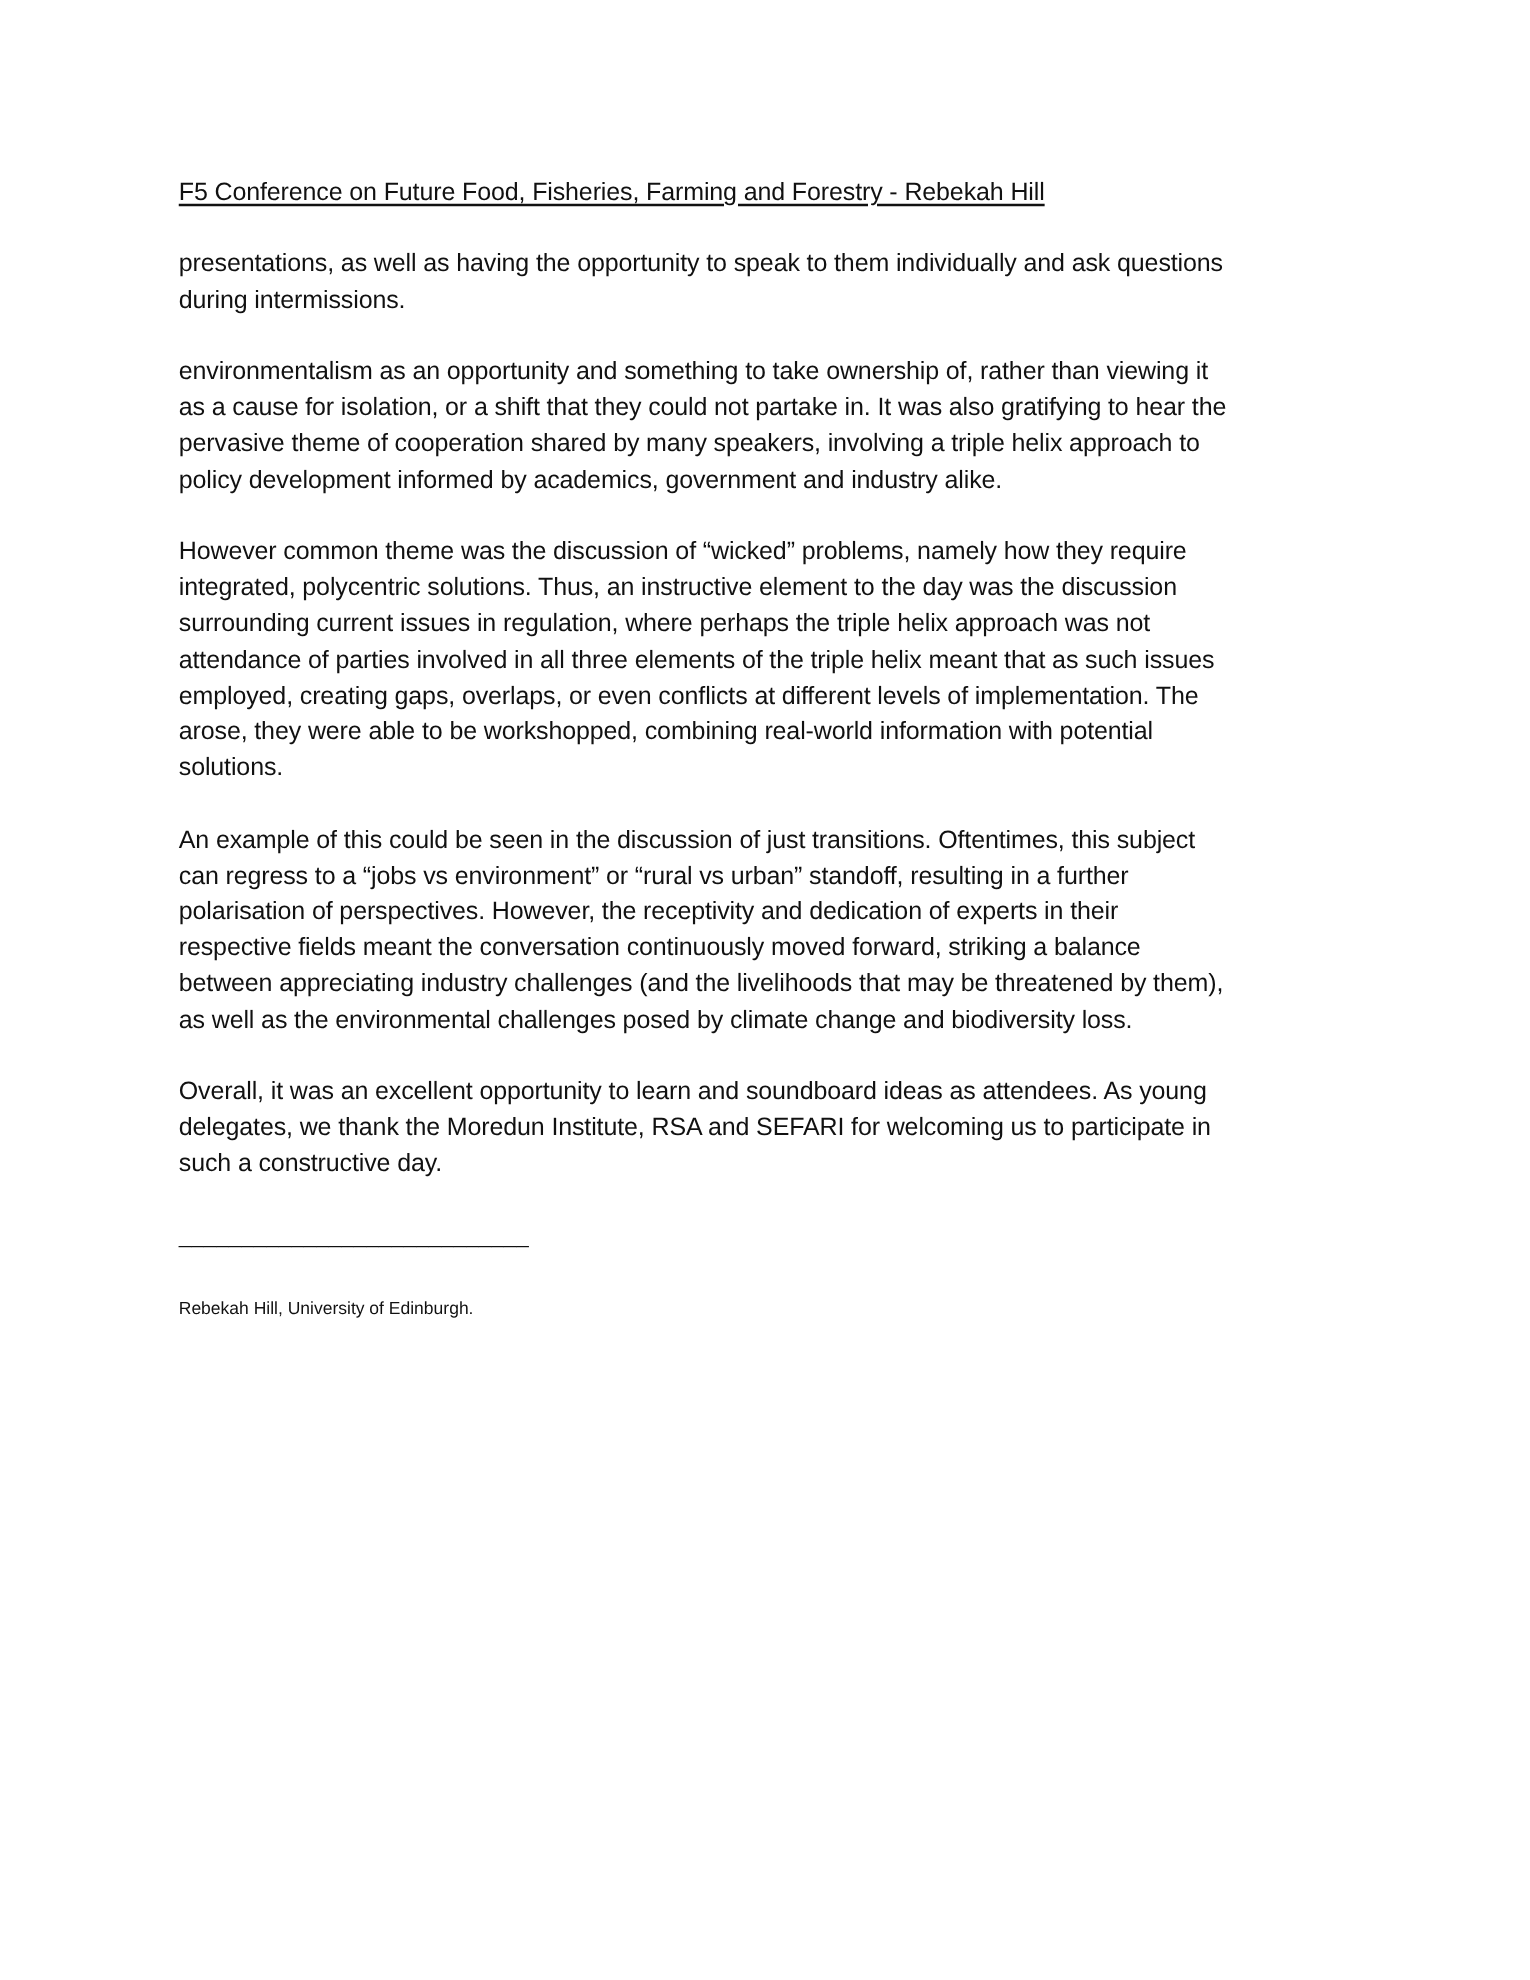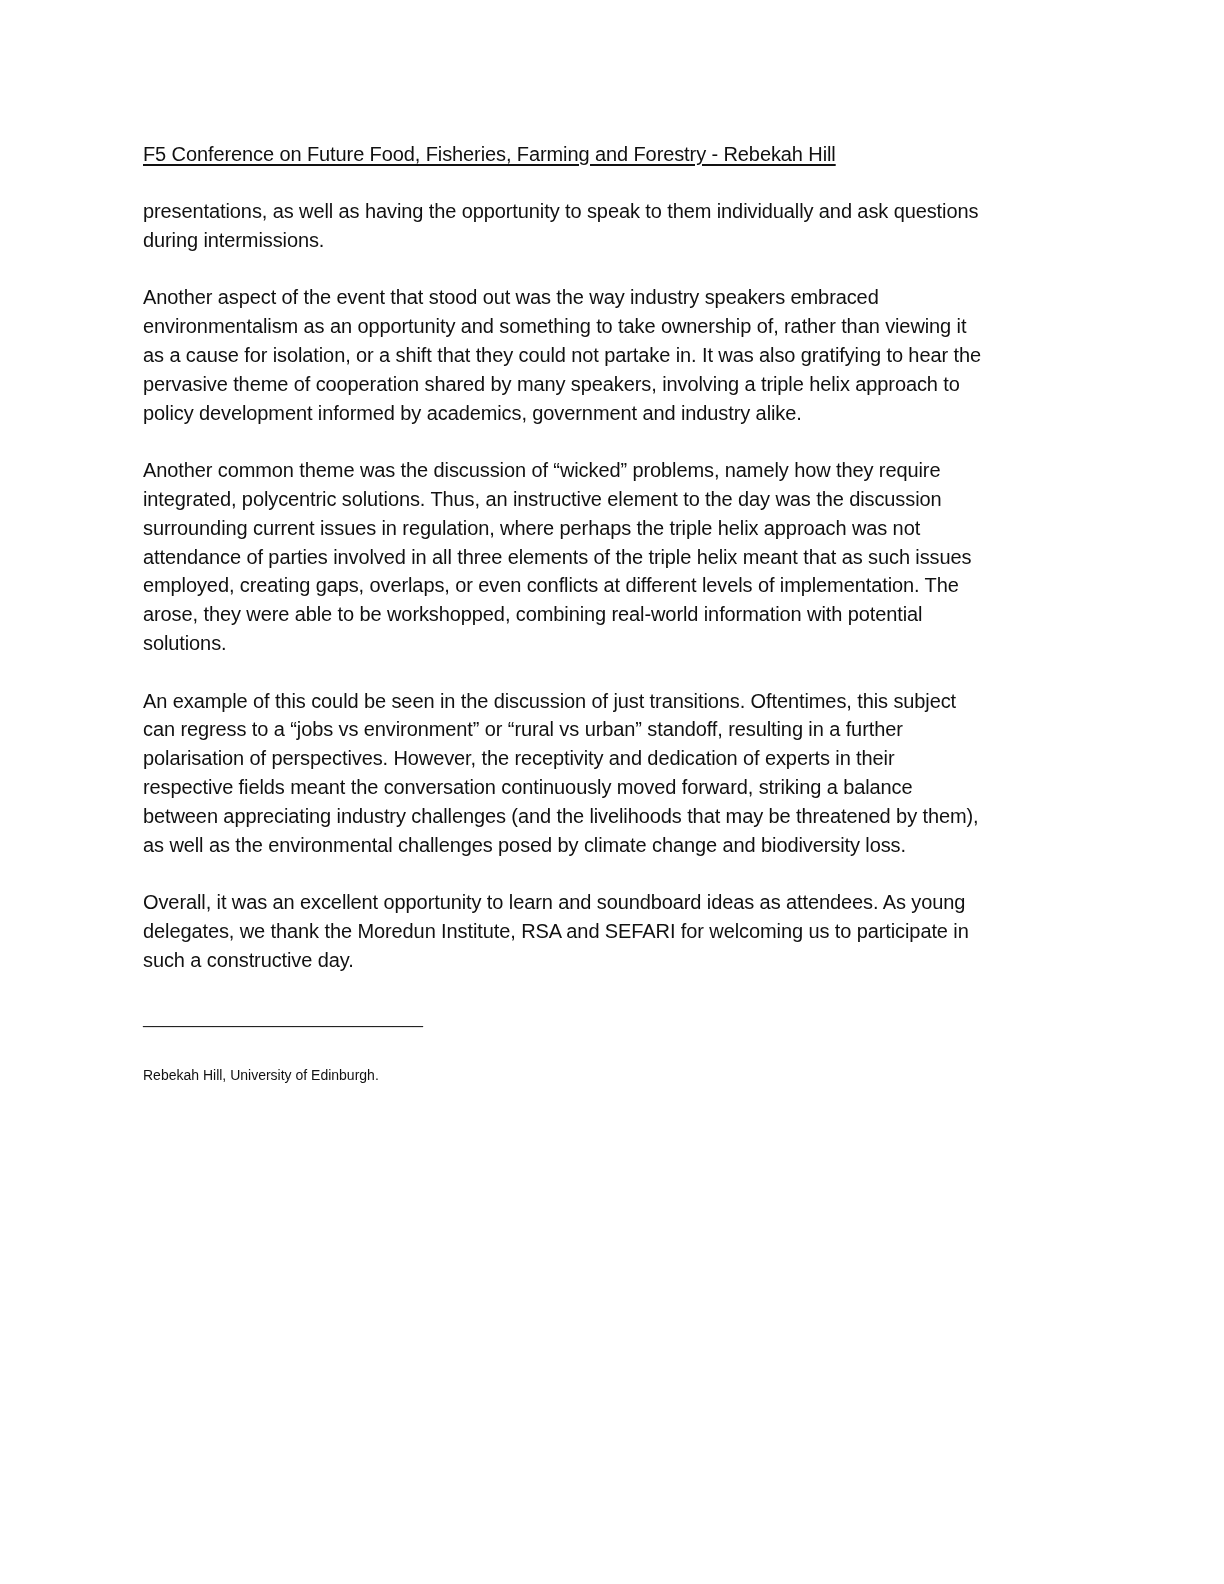--- a/index.html
+++ b/index.html
@@ -60,29 +60,28 @@
 
 <div class="page">
   <h1 class="doc-title">F5 Conference on Future Food, Fisheries, Farming and Forestry - Rebekah Hill</h1>
 
   <p class="para">
     <span class="line">presentations, as well as having the opportunity to speak to them individually and ask questions</span>
     <span class="line">during intermissions.</span>
   </p>
 
   <p class="para">
-    <span class="line">Another aspect of the event that stood out was the way industry speakers embraced</span>
     <span class="line">environmentalism as an opportunity and something to take ownership of, rather than viewing it</span>
     <span class="line">as a cause for isolation, or a shift that they could not partake in. It was also gratifying to hear the</span>
     <span class="line">pervasive theme of cooperation shared by many speakers, involving a triple helix approach to</span>
     <span class="line">policy development informed by academics, government and industry alike.</span>
   </p>
 
   <p class="para">
-    <span class="line">Another common theme was the discussion of “wicked” problems, namely how they require</span>
+    <span class="line">However common theme was the discussion of “wicked” problems, namely how they require</span>
     <span class="line">integrated, polycentric solutions. Thus, an instructive element to the day was the discussion</span>
     <span class="line">surrounding current issues in regulation, where perhaps the triple helix approach was not</span>
     <span class="line">attendance of parties involved in all three elements of the triple helix meant that as such issues</span>
     <span class="line">employed, creating gaps, overlaps, or even conflicts at different levels of implementation. The</span>
     <span class="line">arose, they were able to be workshopped, combining real-world information with potential</span>
     <span class="line">solutions.</span>
   </p>
 
   <p class="para">
     <span class="line">An example of this could be seen in the discussion of just transitions. Oftentimes, this subject</span>

